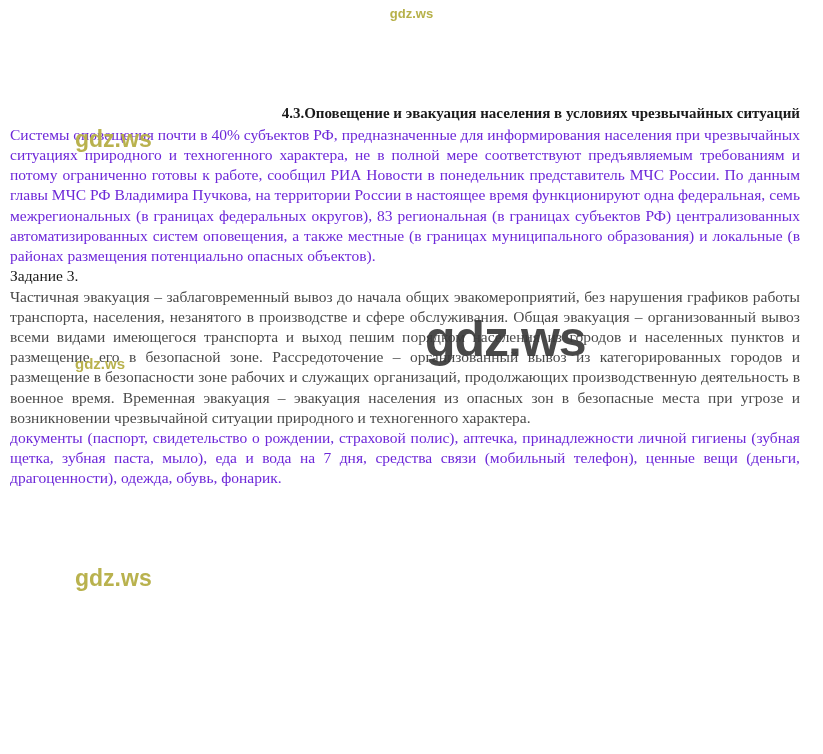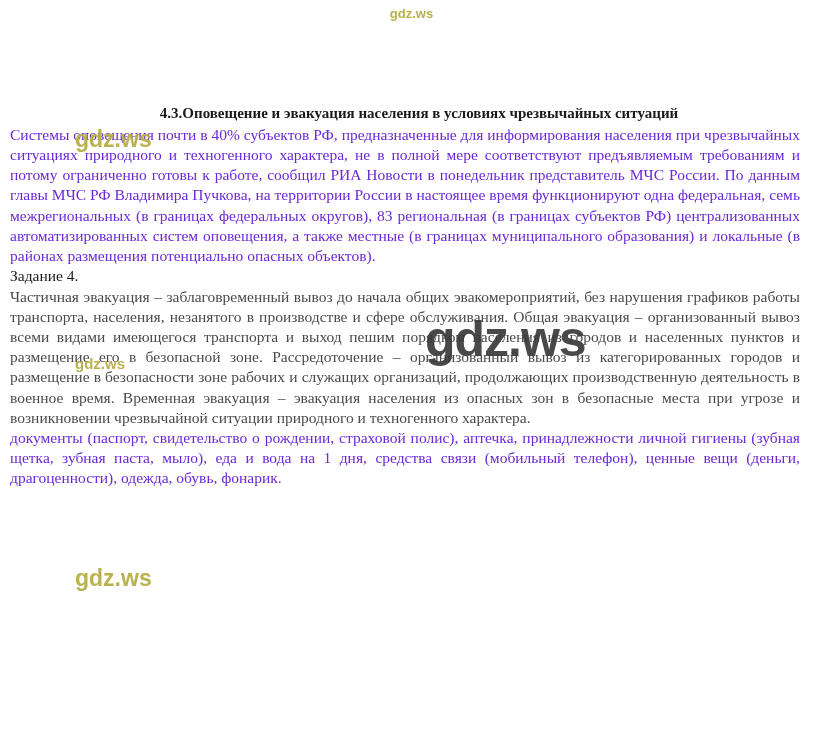--- a/index.html
+++ b/index.html
@@ -34,21 +34,21 @@
   }
   .content {
     position: absolute;
     left: 10px;
     top: 104px;
     width: 790px;
   }
   .doc-title {
     font-weight: bold;
     font-size: 15px;
-    text-align: center;
+    text-align: right;
     margin: 0 0 2px 0;
     line-height: 1.25;
     padding-left: 28px;
   }
   p.para {
     margin: 0;
     font-size: 15.5px;
     line-height: 1.305;
     text-align: justify;
     text-justify: inter-word;
@@ -91,24 +91,24 @@
 
   <div class="top-watermark">gdz.ws</div>
 
   <div class="content">
 
     <h1 class="doc-title">4.3.Оповещение и эвакуация населения в условиях чрезвычайных ситуаций</h1>
 
     <p class="para faded">Системы оповещения почти в 40% субъектов РФ, предназначенные для информирования населения при чрезвычайных ситуациях природного и техногенного характера, не в полной мере соответствуют предъявляемым требованиям и потому ограниченно готовы к работе, сообщил РИА Новости в понедельник представитель МЧС России. По данным главы МЧС РФ Владимира Пучкова, на территории России в настоящее время функционируют одна федеральная, семь межрегиональных (в границах федеральных округов), 83 региональная (в границах субъектов РФ) централизованных автоматизированных систем оповещения, а также местные (в границах муниципального образования) и локальные (в районах размещения потенциально опасных объектов).</p>
 
 
-    <p class="para tight task-label">Задание 4.</p>
+    <p class="para tight task-label">Задание 3.</p>
     <p class="para semi">Частичная эвакуация – заблаговременный вывоз до начала общих эвакомероприятий, без нарушения графиков работы транспорта, населения, незанятого в производстве и сфере обслуживания. Общая эвакуация – организованный вывоз всеми видами имеющегося транспорта и выход пешим порядком населения из городов и населенных пунктов и размещение его в безопасной зоне. Рассредоточение – организованный вывоз из категорированных городов и размещение в безопасности зоне рабочих и служащих организаций, продолжающих производственную деятельность в военное время. Временная эвакуация – эвакуация населения из опасных зон в безопасные места при угрозе и возникновении чрезвычайной ситуации природного и техногенного характера.</p>
 
-    <p class="para faded">документы (паспорт, свидетельство о рождении, страховой полис), аптечка, принадлежности личной гигиены (зубная щетка, зубная паста, мыло), еда и вода на 1 дня, средства связи (мобильный телефон), ценные вещи (деньги, драгоценности), одежда, обувь, фонарик.</p>
+    <p class="para faded">документы (паспорт, свидетельство о рождении, страховой полис), аптечка, принадлежности личной гигиены (зубная щетка, зубная паста, мыло), еда и вода на 7 дня, средства связи (мобильный телефон), ценные вещи (деньги, драгоценности), одежда, обувь, фонарик.</p>
 
   </div>
 
   <div class="wm wm-1">gdz.ws</div>
   <div class="wm wm-2">gdz.ws</div>
   <div class="wm wm-3">gdz.ws</div>
   <div class="wm wm-big wm-4">gdz.ws</div>
 
 </div>
 

